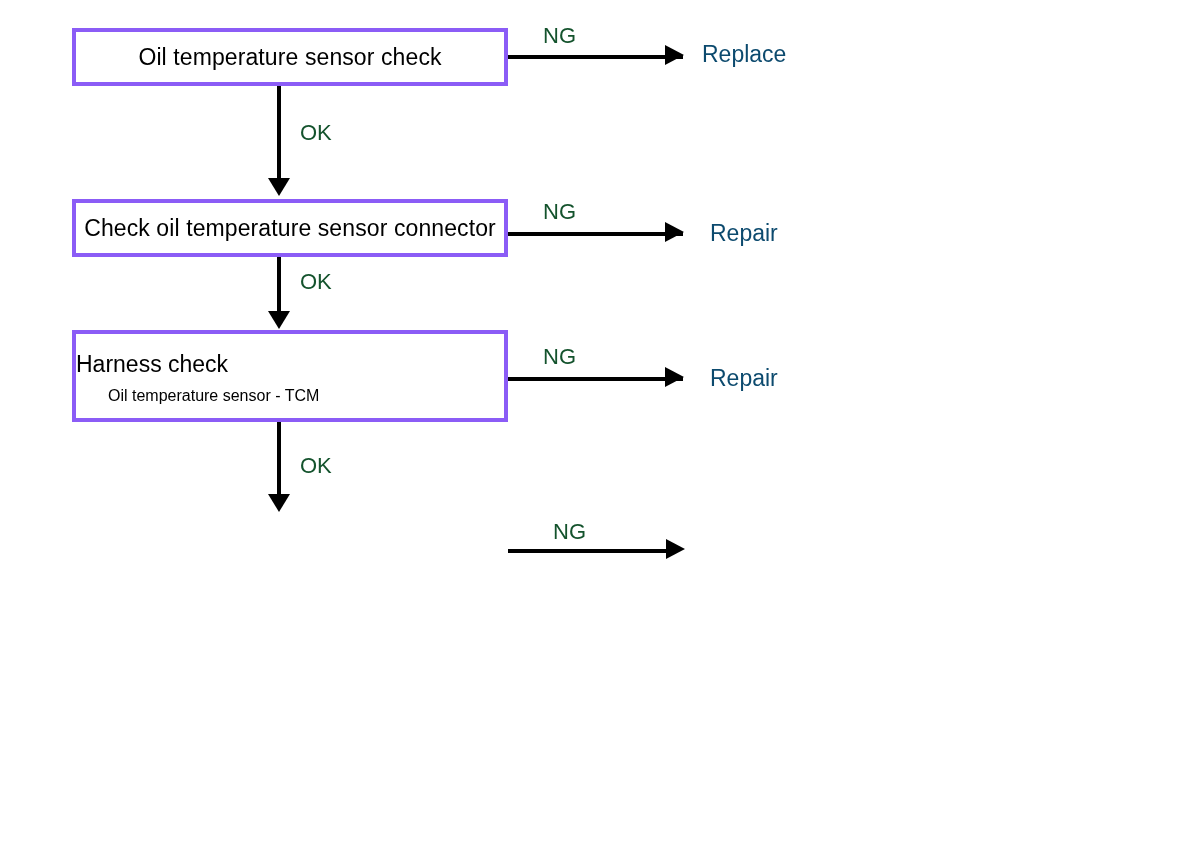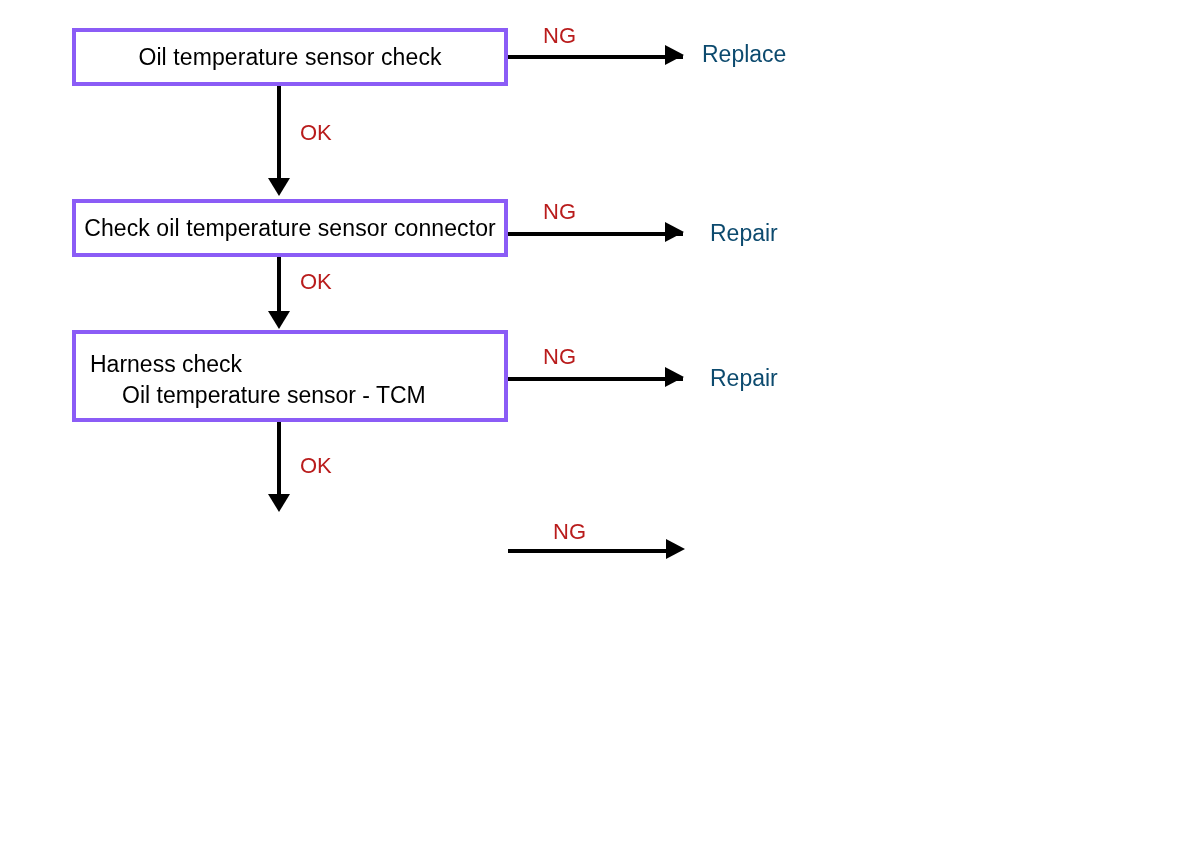--- a/index.html
+++ b/index.html
@@ -32,32 +32,32 @@
   }
   .box-label {
     font-size: 23px;
     line-height: 29px;
     letter-spacing: 0.1px;
     white-space: nowrap;
     color: #000000;
   }
   .box-multiline {
     display: block;
-    padding-left: 14px;
+    padding-left: 0;
     margin-top: 8px;
   }
   .box-multiline .line1 {
     display: block;
     font-size: 23px;
     line-height: 31px;
     white-space: nowrap;
   }
   .box-multiline .line2 {
     display: block;
-    font-size: 23px;
+    font-size: 16px;
     line-height: 31px;
     white-space: nowrap;
     padding-left: 32px;
   }
   .vline {
     position: absolute;
     width: 4px;
     background: #000000;
   }
   .hline {
@@ -79,21 +79,21 @@
     height: 0;
     border-top: 10px solid transparent;
     border-bottom: 10px solid transparent;
     border-left: 19px solid #000000;
   }
   .edge-label {
     position: absolute;
     font-size: 22px;
     line-height: 26px;
     white-space: nowrap;
-    color: #b91c1c;
+    color: #14532d;
   }
   .plain-label {
     position: absolute;
     font-size: 23px;
     line-height: 28px;
     white-space: nowrap;
     color: #0c4a6e;
   }
 </style>
 </head>

